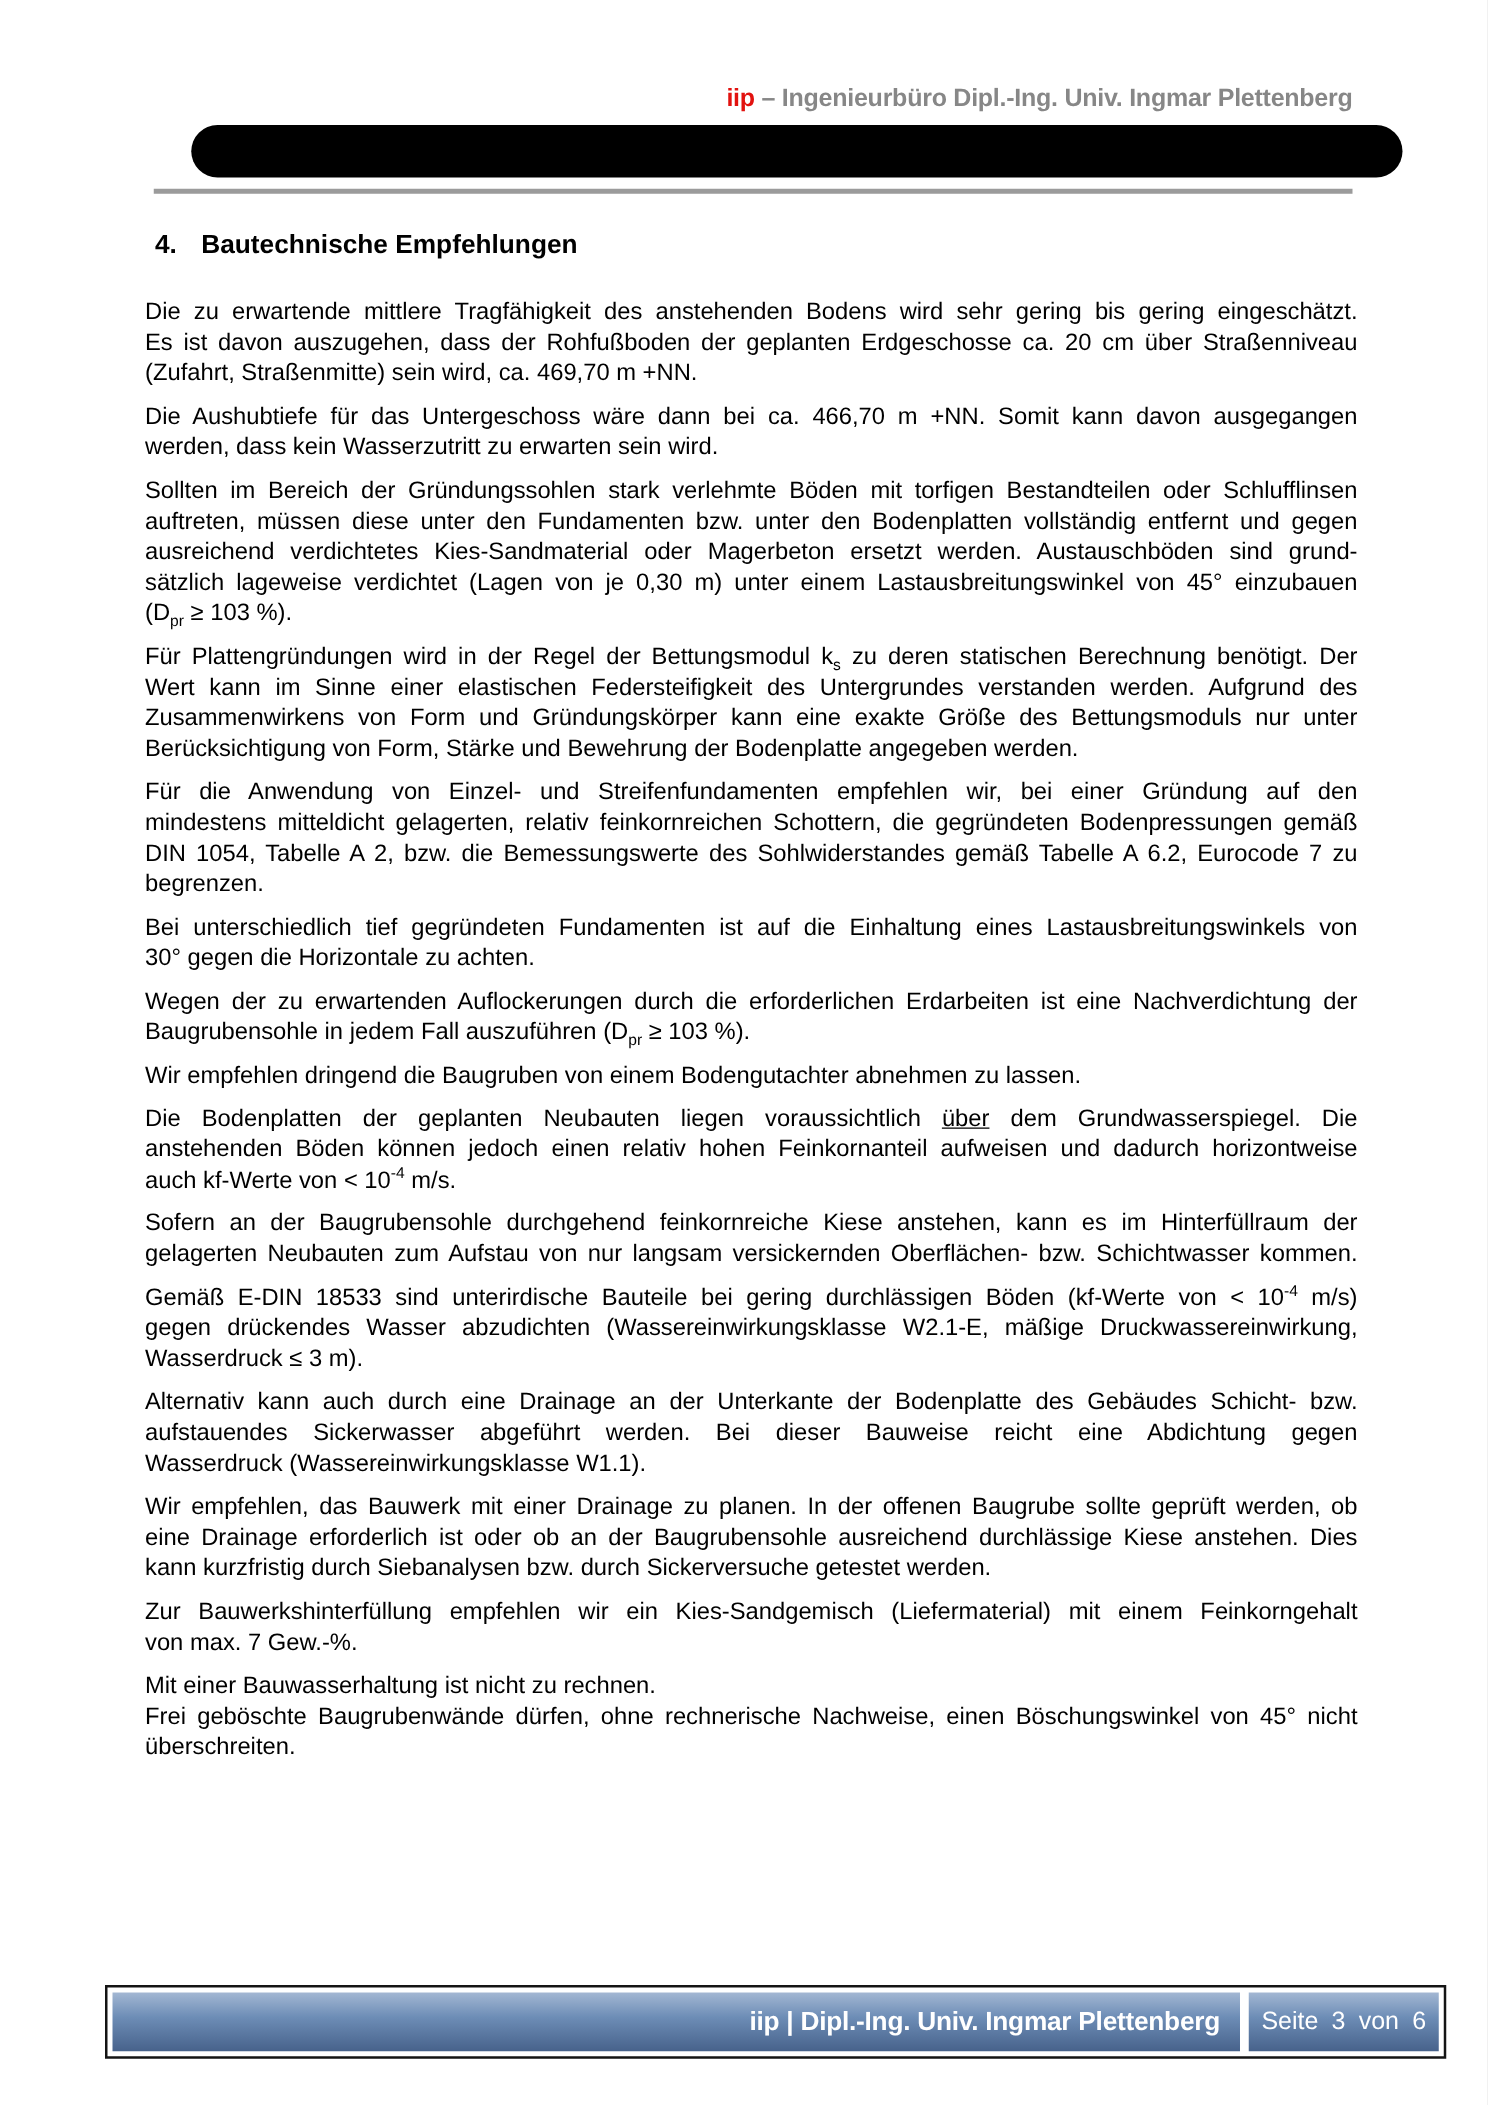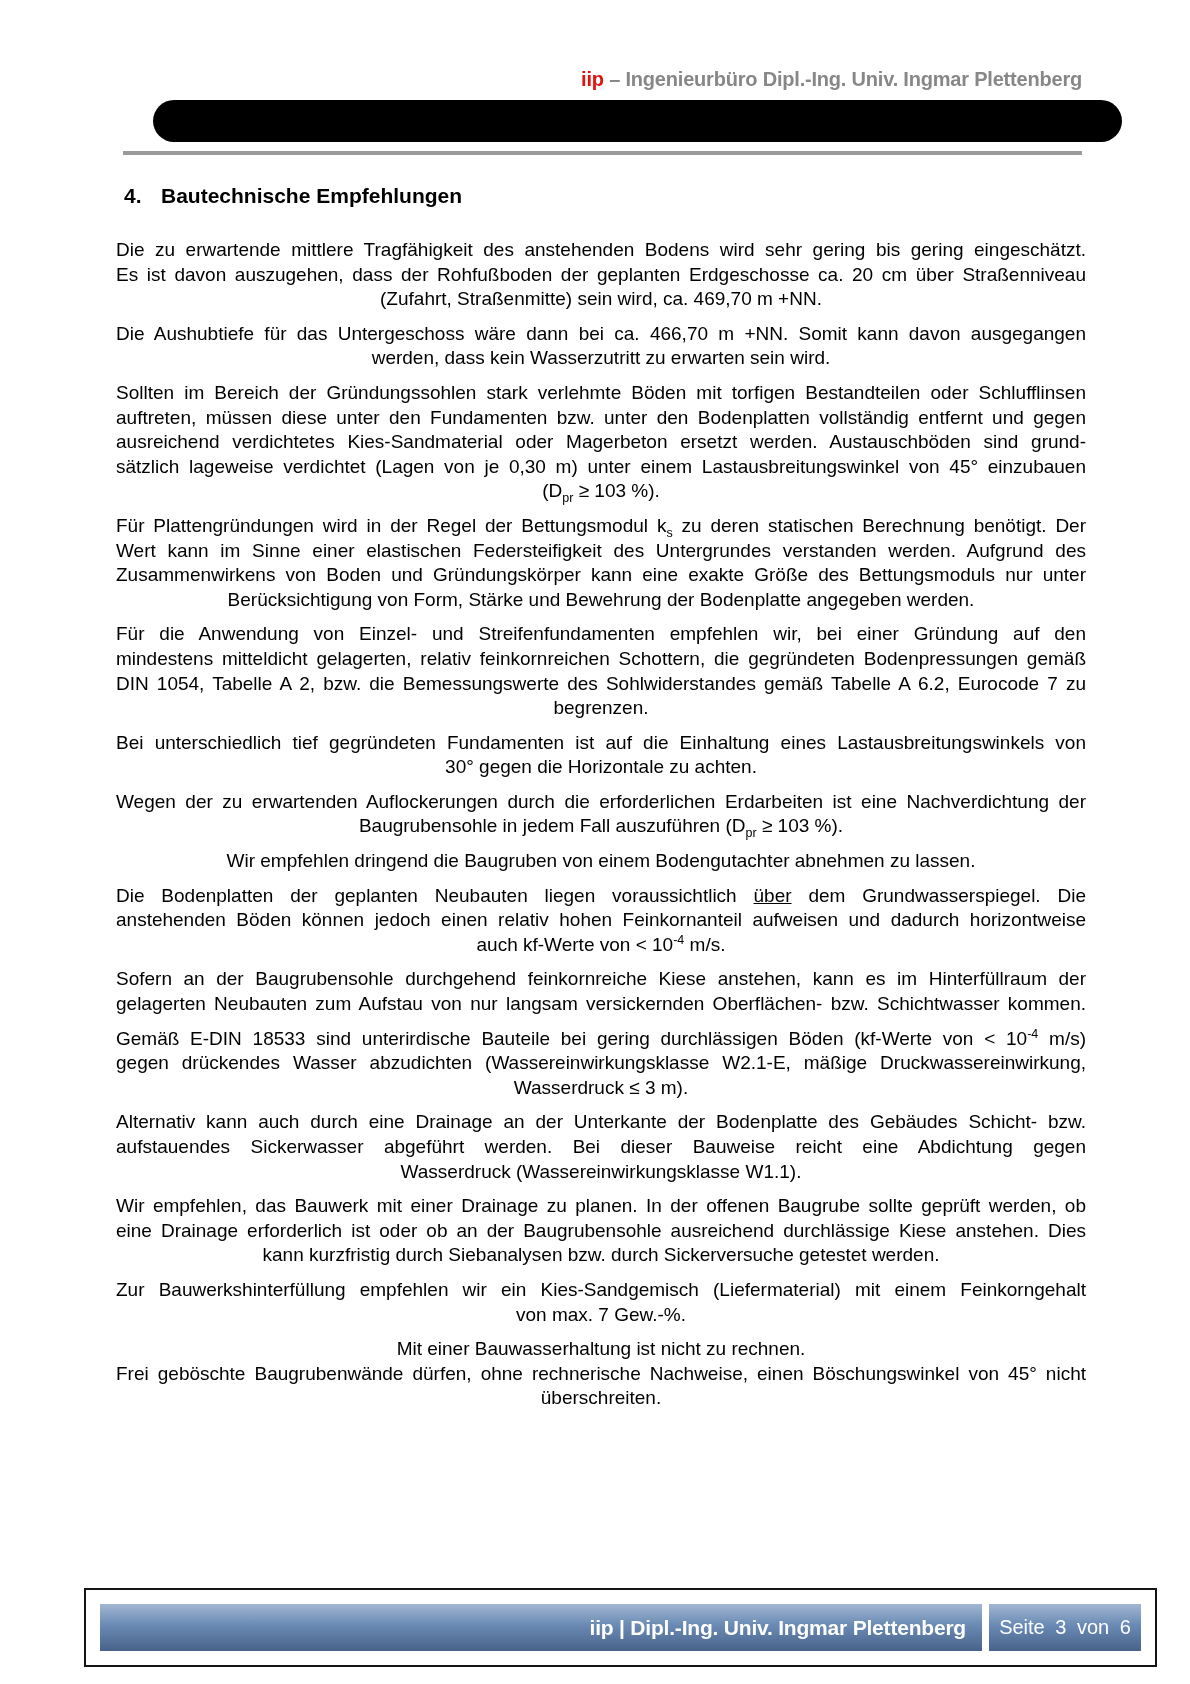--- a/index.html
+++ b/index.html
@@ -54,35 +54,35 @@
 
   
   .body-text {
     position: absolute;
     top: 238px; left: 116px;
     width: 970px;
     font-size: 19px;
     line-height: 24.6px;
   }
   .para { margin: 0 0 10px 0; }
-  .line { text-align: center; }
+  .line { text-align: left; }
   .line.just { text-align: justify; text-align-last: justify; }
   .line sub { font-size: 12.5px; line-height: 0; vertical-align: sub; }
   .line sup { font-size: 12.5px; line-height: 0; vertical-align: super; }
   .line u { text-decoration: underline; }
 
   
   .footer {
     position: absolute;
     top: 1588px; left: 84px;
     width: 1073px;
     box-sizing: border-box;
     border: 2px solid var(--footer_border);
     background: #ffffff;
-    padding: 14px;
+    padding: 4px;
   }
   .footer-row { display: flex; height: 47px; }
   .cell {
     background: linear-gradient(180deg,
       var(--footer_blue_top) 0%,
       var(--footer_blue_mid) 42%,
       var(--footer_blue_bottom) 100%);
     color: var(--footer_text);
     display: flex;
     align-items: center;
@@ -134,21 +134,21 @@
       <div class="para">
         <div class="line just"><span>Sollten im Bereich der Gründungssohlen stark verlehmte Böden mit torfigen Bestandteilen oder Schlufflinsen</span></div>
         <div class="line just"><span>auftreten, müssen diese unter den Fundamenten bzw. unter den Bodenplatten vollständig entfernt und gegen</span></div>
         <div class="line just"><span>ausreichend verdichtetes Kies-Sandmaterial oder Magerbeton ersetzt werden. Austauschböden sind grund-</span></div>
         <div class="line just"><span>sätzlich lageweise verdichtet (Lagen von je 0,30 m) unter einem Lastausbreitungswinkel von 45° einzubauen</span></div>
         <div class="line"><span>(D</span><sub>pr</sub><span> ≥ 103 %).</span></div>
       </div>
       <div class="para">
         <div class="line just"><span>Für Plattengründungen wird in der Regel der Bettungsmodul k</span><sub>s</sub><span> zu deren statischen Berechnung benötigt. Der</span></div>
         <div class="line just"><span>Wert kann im Sinne einer elastischen Federsteifigkeit des Untergrundes verstanden werden. Aufgrund des</span></div>
-        <div class="line just"><span>Zusammenwirkens von Boden und Gründungskörper kann eine exakte Größe des Bettungsmoduls nur unter</span></div>
+        <div class="line just"><span>Zusammenwirkens von Form und Gründungskörper kann eine exakte Größe des Bettungsmoduls nur unter</span></div>
         <div class="line"><span>Berücksichtigung von Form, Stärke und Bewehrung der Bodenplatte angegeben werden.</span></div>
       </div>
       <div class="para">
         <div class="line just"><span>Für die Anwendung von Einzel- und Streifenfundamenten empfehlen wir, bei einer Gründung auf den</span></div>
         <div class="line just"><span>mindestens mitteldicht gelagerten, relativ feinkornreichen Schottern, die gegründeten Bodenpressungen gemäß</span></div>
         <div class="line just"><span>DIN 1054, Tabelle A 2, bzw. die Bemessungswerte des Sohlwiderstandes gemäß Tabelle A 6.2, Eurocode 7 zu</span></div>
         <div class="line"><span>begrenzen.</span></div>
       </div>
       <div class="para">
         <div class="line just"><span>Bei unterschiedlich tief gegründeten Fundamenten ist auf die Einhaltung eines Lastausbreitungswinkels von</span></div>

